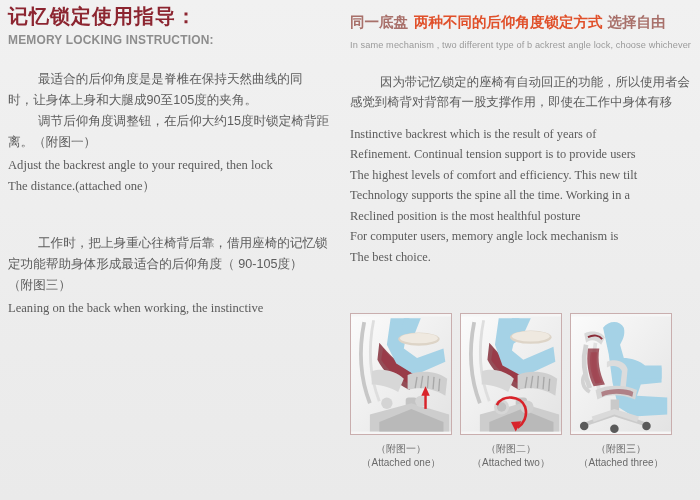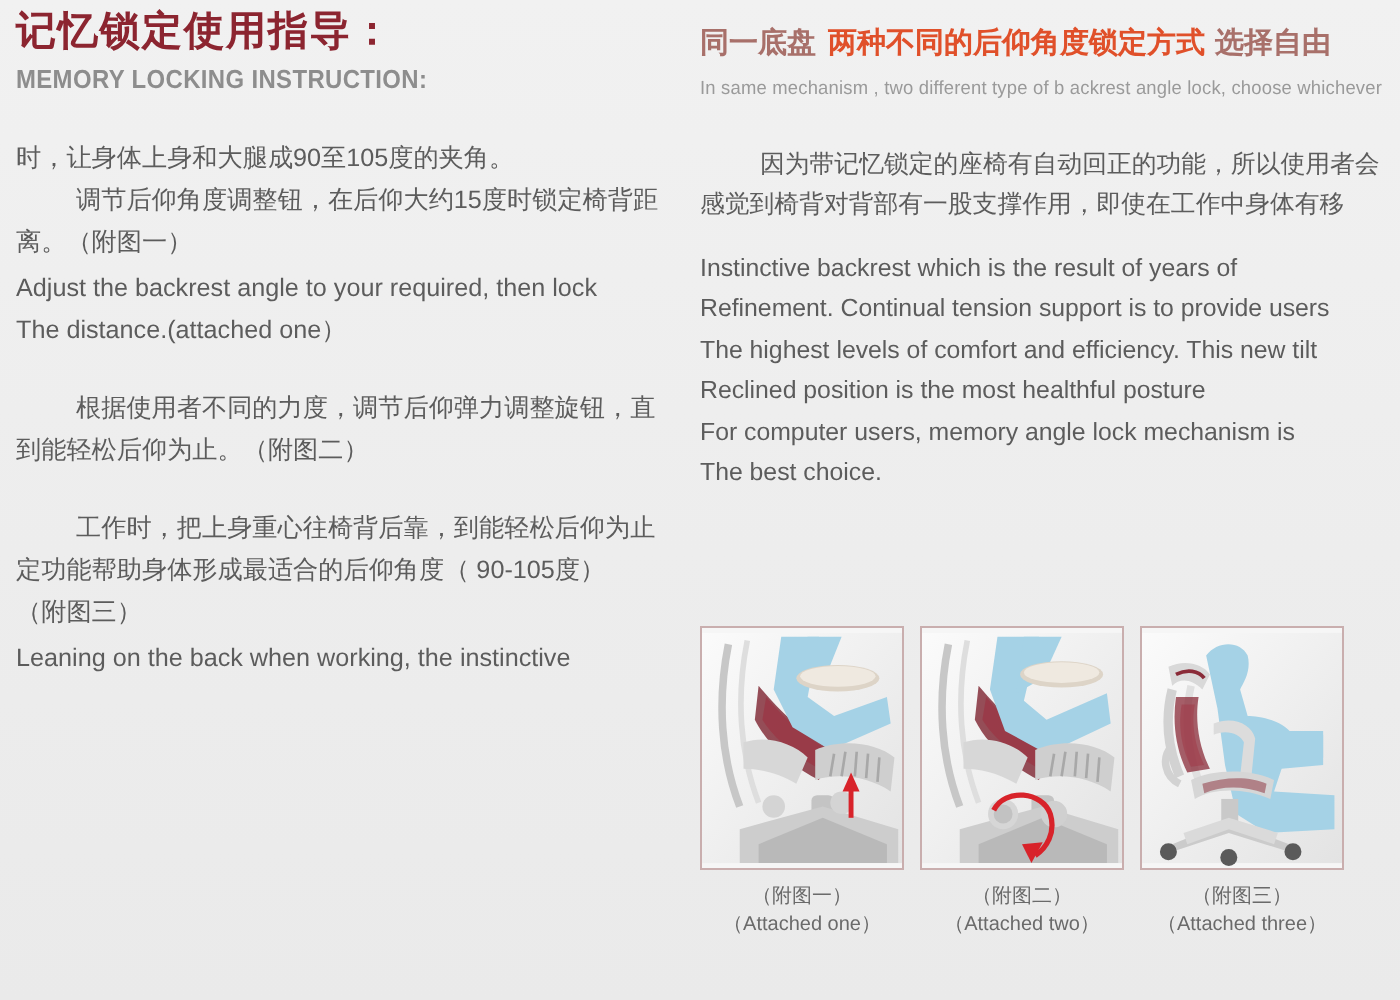--- a/index.html
+++ b/index.html
@@ -71,21 +71,21 @@
   }
 
   
   .para {
     color: #5c5c5c;
     font-size: 12.6px;
     line-height: 21px;
   }
   .para.cn { text-indent: 0; }
   .para.cn .ind { padding-left: 30px; }
-  .para.en { margin-top: 2px; }
+  .para.en { margin-top: 2px; font-family: Liberation Serif, serif; }
   .gap-sm { height: 9px; }
   .gap-md { height: 18px; }
   .gap-lg { height: 22px; }
 
   .col-right .para { font-size: 12.4px; line-height: 20.5px; }
 
   
   .figures {
     position: absolute;
     left: 350px;
@@ -124,44 +124,41 @@
 
   <div class="col col-left">
 
     <div class="title-cn">记忆锁定使用指导：</div>
     <div class="title-en">MEMORY  LOCKING INSTRUCTION:</div>
 
     <div class="gap-lg"></div>
 
     <div>
       <div class="para cn">
+        <div class="ind">最适合的后仰角度是是脊椎在保持天然曲线的同</div>
         <div>时，让身体上身和大腿成90至105度的夹角。</div>
         <div class="ind">调节后仰角度调整钮，在后仰大约15度时锁定椅背距</div>
         <div>离。（附图一）</div>
       </div>
       <div class="para en">
         <div>Adjust the backrest angle to your required, then lock</div>
         <div>The distance.(attached one）</div>
       </div>
     </div>
 
     <div class="gap-md"></div>
 
     <div>
-      <div class="para cn">
-        <div class="ind">根据使用者不同的力度，调节后仰弹力调整旋钮，直</div>
-        <div>到能轻松后仰为止。（附图二）</div>
-      </div>
     </div>
 
     <div class="gap-md"></div>
 
     <div>
       <div class="para cn">
-        <div class="ind">工作时，把上身重心往椅背后靠，到能轻松后仰为止</div>
+        <div class="ind">工作时，把上身重心往椅背后靠，借用座椅的记忆锁</div>
         <div>定功能帮助身体形成最适合的后仰角度（ 90-105度）</div>
         <div>（附图三）</div>
       </div>
       <div class="para en">
         <div>Leaning on the back when working, the instinctive</div>
       </div>
     </div>
   </div>
 
   <div class="col col-right">
@@ -177,20 +174,21 @@
       <div class="ind">因为带记忆锁定的座椅有自动回正的功能，所以使用者会</div>
       <div>感觉到椅背对背部有一股支撑作用，即使在工作中身体有移</div>
     </div>
 
     <div class="gap-sm"></div>
 
     <div class="para en">
       <div>Instinctive backrest which is the result of years of</div>
       <div>Refinement. Continual tension support is to provide users</div>
       <div>The highest levels of comfort and efficiency. This new tilt</div>
+      <div>Technology supports the spine all the time. Working in a</div>
       <div>Reclined position is the most healthful posture</div>
       <div>For computer users, memory angle lock mechanism is</div>
       <div>The best choice.</div>
     </div>
   </div>
 
   <div class="figures">
 
     <div class="fig">
       <div class="fig-frame">

